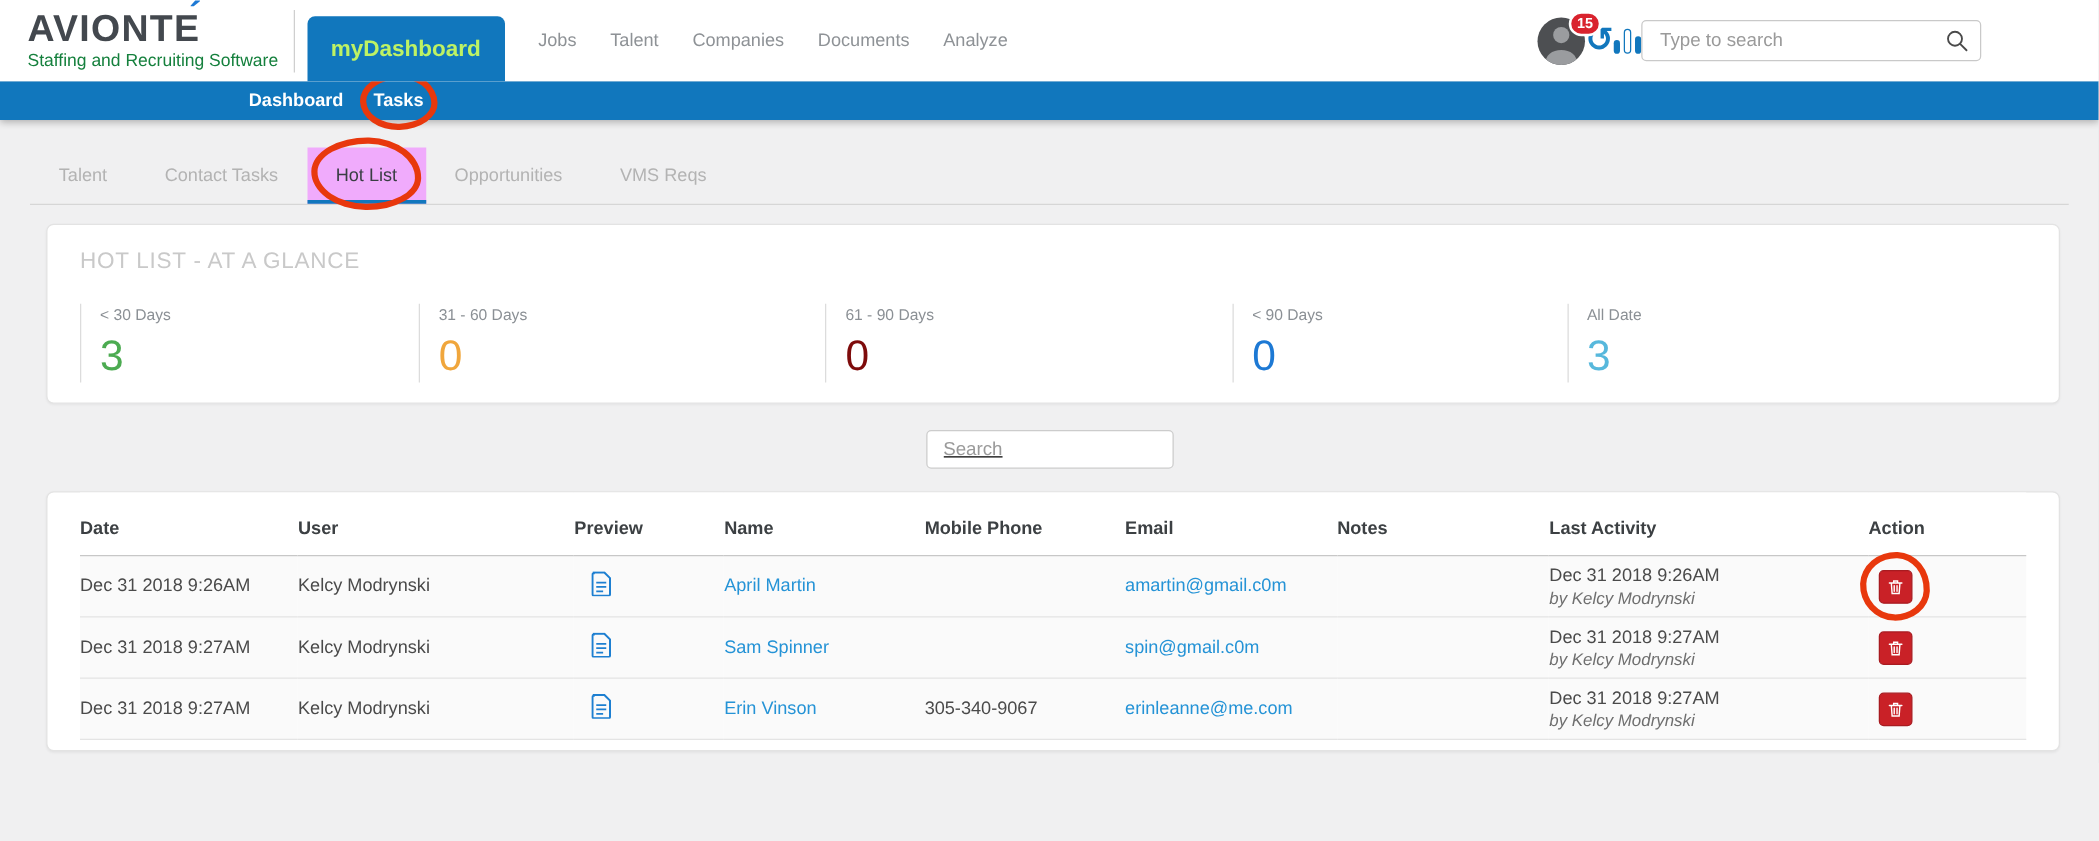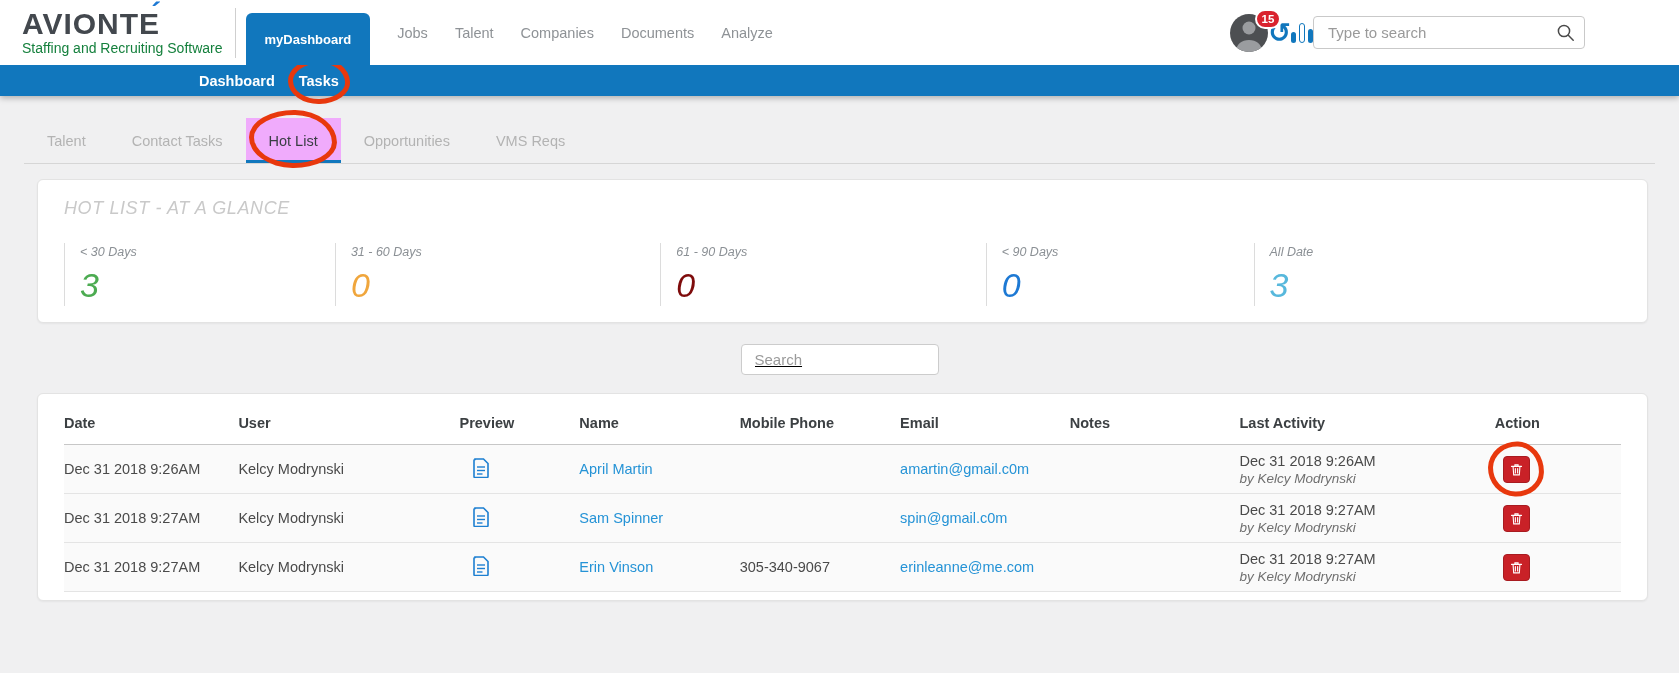--- a/index.html
+++ b/index.html
@@ -9,21 +9,21 @@
 
   
   .topbar { position:relative; height:65px; background:#ffffff; display:flex; align-items:center; z-index:6; }
   .brand { margin-left:22px; cursor:pointer; }
   .brand-name { font-size:30px; font-weight:800; color:#43484e; letter-spacing:1px; line-height:30px; }
   .brand-e { position:relative; display:inline-block; }
   .brand-accent { position:absolute; top:-11px; right:-2px; color:#1d79d4; font-size:30px; font-weight:800; }
   .brand-tag { font-size:14px; color:#15803d; margin-top:1px; }
   .brand-divider { width:1px; height:50px; background:#cfcfcf; margin-left:12px; }
   .mainnav { display:flex; align-items:center; height:65px; margin-left:10px; }
-  .mydash { align-self:flex-end; height:52px; background:#1177bd; color:#ffffff; font-size:13px; font-weight:700;
+  .mydash { align-self:flex-end; height:52px; background:#1177bd; color:#bef264; font-size:18px; font-weight:700;
             display:flex; align-items:center; padding:0 19px; border-radius:6px 6px 0 0; cursor:pointer; }
   .navlink { margin-left:27px; color:#8e9296; font-size:14.5px; text-decoration:none; cursor:pointer; }
 
   .top-right { position:absolute; right:94px; top:0; height:65px; display:flex; align-items:center; }
   .avatar-wrap { position:relative; width:38px; height:38px; }
   .avatar { width:38px; height:38px; border-radius:50%; background:#4d4f52; overflow:hidden; cursor:pointer; }
   .badge { position:absolute; top:-5px; right:-13px; min-width:25px; height:20px; padding:0 5px; background:#d9232e;
            border:2px solid #fff; border-radius:11px; color:#fff; font-size:11.5px; font-weight:700;
            display:flex; align-items:center; justify-content:center; }
   .refresh { font-family:"DejaVu Sans", sans-serif; font-size:27px; font-weight:700; color:#1177bd; line-height:27px; cursor:pointer; }
@@ -52,21 +52,21 @@
 
   
   .page { position:relative; }
   .tabs { display:flex; align-items:stretch; margin:22px 24px 0; border-bottom:1px solid #d6d6d6; }
   .tab { padding:15px 23px 14px; font-size:14.5px; color:#b3b3b3; cursor:pointer; position:relative; }
   .tab.active { background:#f0abfc; color:#393e43; border-bottom:3px solid #1177bd; padding-bottom:11px; }
 
   
   .card { background:#fff; border:1px solid #e3e3e3; border-radius:6px; box-shadow:0 1px 2px rgba(0,0,0,0.05);
           margin:0 31px 0 37px; }
-  .glance-card { margin-top:15px; padding:18px 26px 20px; height:144px;font-style:italic; }
+  .glance-card { margin-top:15px; padding:18px 26px 20px; height:144px; }
   .glance-title { font-size:18px; font-weight:500; color:#c9c9c9; letter-spacing:0.6px; margin-bottom:24px; }
   .stats { display:grid; grid-template-columns:17.4% 20.9% 20.9% 17.2% auto; }
   .stat { border-left:1px solid #dcdcdc; padding:2px 0 4px 15px; }
   .stat-label { font-size:12.5px; color:#8b9095; margin-bottom:9px; }
   .stat-value { font-size:34px; font-weight:500; line-height:34px; }
 
   
   .tbl-search { display:flex; justify-content:center; margin:21px 46px 18px;text-decoration:underline; }
   .tbl-search input { width:198px; height:31px; border:1.5px solid #cccccc; border-radius:4px; padding:0 13px;
                       font-size:15px; color:#444; outline:none; font-family:"Liberation Sans", sans-serif; background:#fff; }

